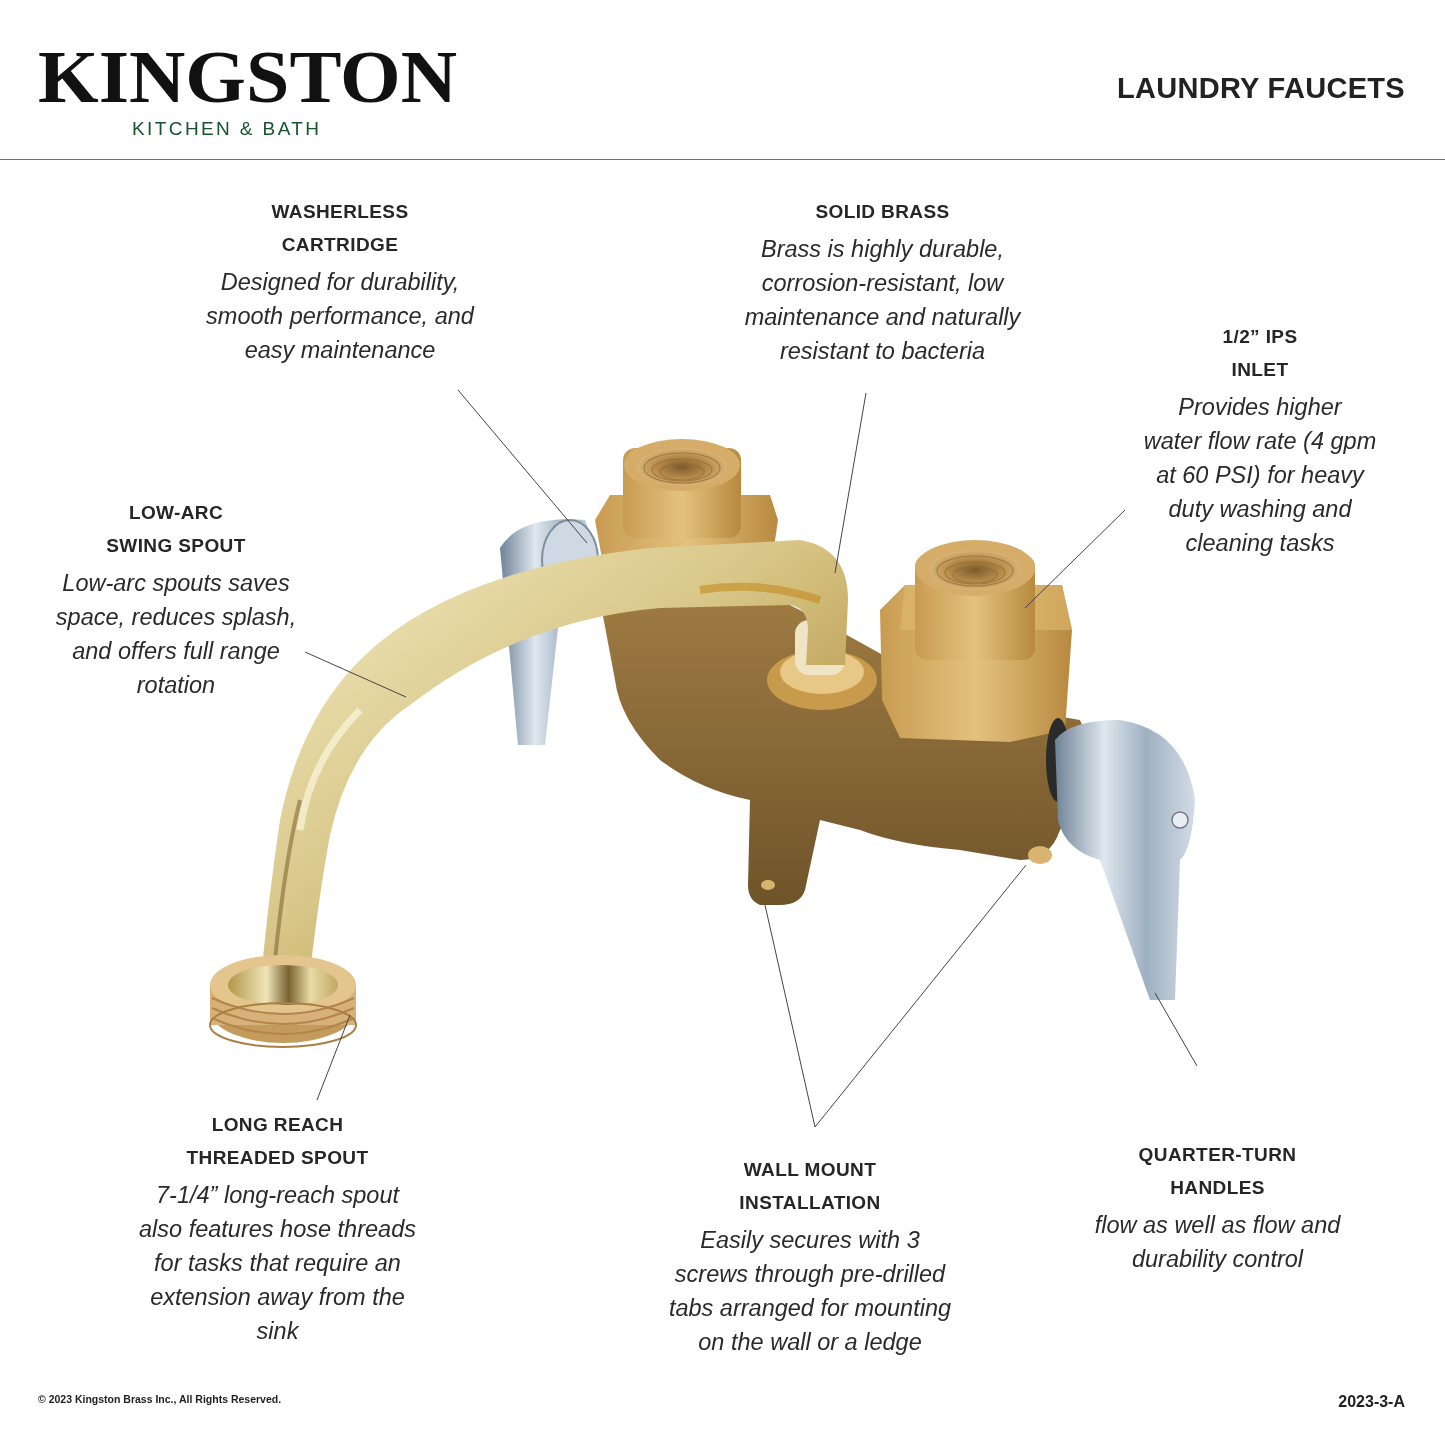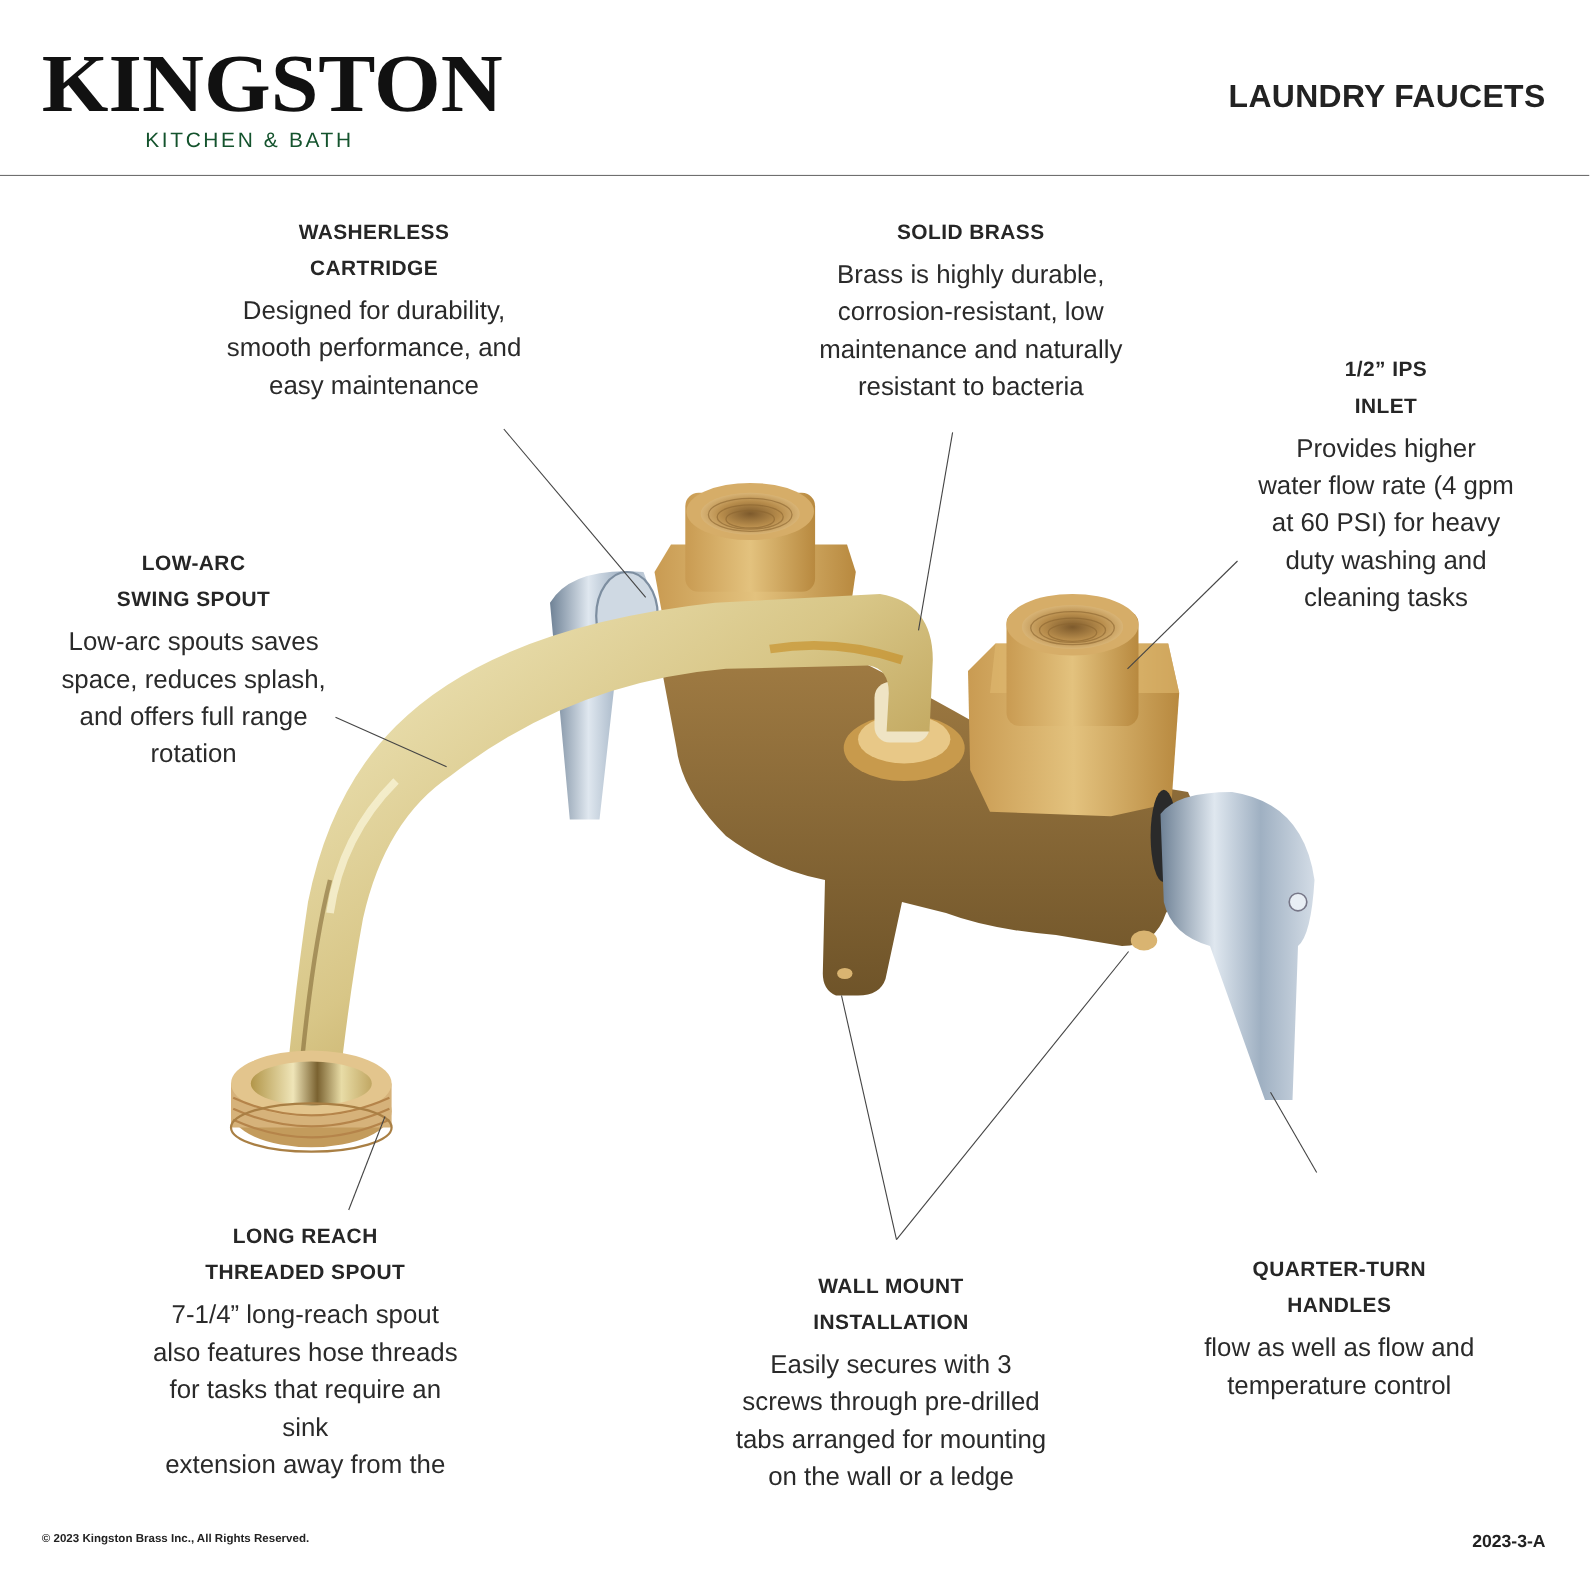--- a/index.html
+++ b/index.html
@@ -4,21 +4,21 @@
 <style>
   html, body { margin:0; padding:0; background:#ffffff; }
   body { width:1445px; height:1445px; position:relative; overflow:hidden; font-family:"Liberation Sans", sans-serif; color:#1f1f1f; }
   .brand { position:absolute; left:38px; top:38px; width:392px; text-align:center; }
   .brand-name { font-family:"Liberation Serif", "DejaVu Serif", serif; font-weight:bold; font-size:75px; letter-spacing:0px; line-height:78px; color:#111; transform:scaleX(1.04); transform-origin:left center; display:block; text-align:left; }
   .brand-sub { font-family:"Liberation Sans", sans-serif; font-size:19px; letter-spacing:2.4px; color:#14532d; margin-top:2px; display:block; text-align:left; padding-left:94px; }
   .category { position:absolute; right:40px; top:72px; font-size:29px; font-weight:bold; letter-spacing:0.3px; color:#222; }
   .divider { position:absolute; left:0; top:159px; width:1445px; height:1px; background:#6f6f6f; }
   .callout { position:absolute; text-align:center; }
   .callout .title { font-weight:bold; font-size:19px; line-height:33px; color:#262626; letter-spacing:0.4px; }
-  .callout .desc { font-size:23.5px; line-height:34px; color:#2a2a2a; margin-top:4px; }
+  .callout .desc { font-size:23.5px; line-height:34px; color:#2a2a2a; margin-top:4px;font-style:italic; }
   .footer-left { position:absolute; left:38px; top:1393px; font-size:10.5px; font-weight:bold; color:#222; }
   .footer-right { position:absolute; right:40px; top:1393px; font-size:16px; font-weight:bold; color:#222; }
   svg.art { position:absolute; left:0; top:0; }
 </style>
 </head>
 <body>
 
 <div class="brand">
   <span class="brand-name">KINGSTON</span>
   <span class="brand-sub">KITCHEN &amp; BATH</span>
@@ -198,22 +198,22 @@
 
 <div class="callout" style="left:125px; top:1108px; width:305px;">
   <div class="title">
     <div>LONG REACH</div>
       <div>THREADED SPOUT</div>
   </div>
   <div class="desc">
     <div>7-1/4” long-reach spout</div>
       <div>also features hose threads</div>
       <div>for tasks that require an</div>
+      <div>extension away from the</div>
       <div>sink</div>
-      <div>extension away from the</div>
   </div>
 </div>
 
 <div class="callout" style="left:650px; top:1153px; width:320px;">
   <div class="title">
     <div>WALL MOUNT</div>
       <div>INSTALLATION</div>
   </div>
   <div class="desc">
     <div>Easily secures with 3</div>
@@ -223,18 +223,18 @@
   </div>
 </div>
 
 <div class="callout" style="left:1070px; top:1094px; width:295px;margin-top:44px;">
   <div class="title">
     <div>QUARTER-TURN</div>
       <div>HANDLES</div>
   </div>
   <div class="desc">
       <div>flow as well as flow and</div>
-      <div>temperature control</div>
+      <div>durability control</div>
   </div>
 </div>
 
 <div class="footer-left">© 2023 Kingston Brass Inc., All Rights Reserved.</div>
 <div class="footer-right">2023-3-A</div>
 
 </body></html>

